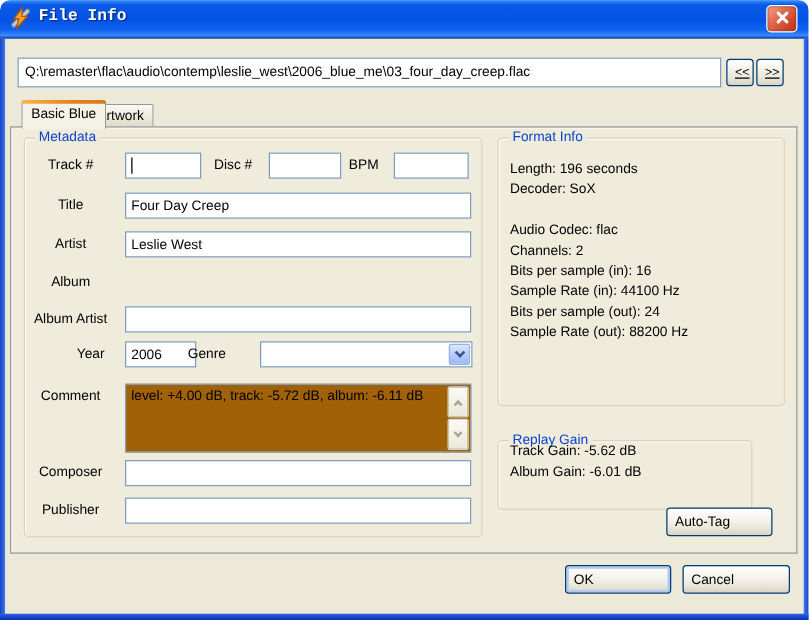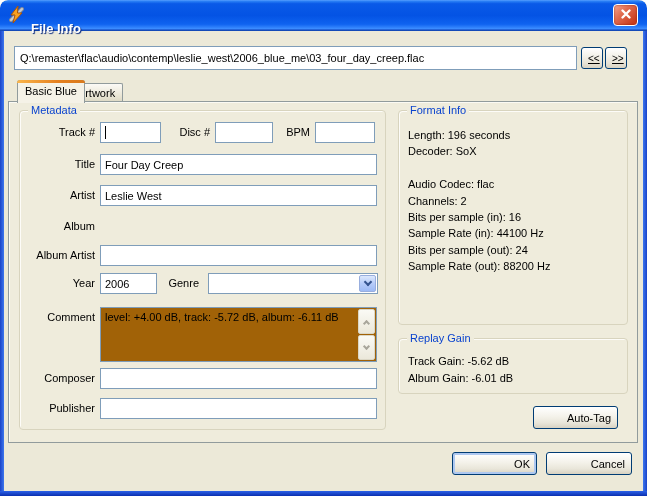--- a/index.html
+++ b/index.html
@@ -23,23 +23,24 @@
     background:linear-gradient(90deg,#1a43c8,#3d77ee);
   }
   .frame-left{left:0;}
   .frame-right{right:0;background:linear-gradient(90deg,#3d77ee,#1a43c8);}
   .frame-bottom{
     position:absolute;left:0;bottom:0;width:647px;height:5px;
     background:linear-gradient(180deg,#2b61e8,#0b2fae);
   }
   .app-icon{position:absolute;left:7px;top:5px;width:20px;height:20px;}
   .title-text{
-    position:absolute;left:31px;top:21px;
+    position:absolute;left:31px;top:5px;
     font-size:13px;font-weight:bold;color:#fff;
     text-shadow:1px 1px 1px #00227a;
+    font-family:Liberation Mono, monospace;
   }
   .close-btn{
     position:absolute;right:9px;top:4px;width:25px;height:22px;
     background:linear-gradient(135deg,#f4a58f 0%,#e06a4e 40%,#c83c1e 85%);
     border:1px solid #fff;border-radius:4px;
     box-shadow:inset 0 0 2px #8c1f06;
     display:flex;align-items:center;justify-content:center;cursor:pointer;
   }
   
   .path-field{
@@ -88,23 +89,23 @@
   .groupbox{
     position:absolute;border:1px solid #D8D4BE;border-radius:4px;
     box-shadow:inset 1px 1px 0 #fdfcf8;
   }
   .legend{
     position:absolute;top:-7px;left:8px;background:#EFECDC;
     padding:0 3px;color:#0A43CE;font-size:11px;line-height:13px;
   }
   .g-metadata{left:19px;top:110px;width:367px;height:320px;}
   .g-format{left:398px;top:110px;width:230px;height:215px;}
-  .g-replay{left:398px;top:338px;width:230px;height:56px;}
-  
-  .fld-label{position:absolute;text-align:right;line-height:21px;color:#000;}
+  .g-replay{left:398px;top:352px;width:204px;height:56px;}
+  
+  .fld-label{position:absolute;text-align:center;line-height:21px;color:#000;}
   .txt{
     position:absolute;height:21px;background:#fff;border:1px solid #7F9DB9;
     font-family:"Liberation Sans",sans-serif;font-size:11px;color:#000;
     padding:0 4px;
   }
   .caret{position:absolute;width:1px;height:13px;background:#000;}
   .combo{
     position:absolute;left:208px;top:273px;width:170px;height:21px;
     background:#fff;border:1px solid #7F9DB9;cursor:pointer;
   }
@@ -141,21 +142,21 @@
   .fi-lines{left:408px;top:127px;width:215px;}
   .fi-line{display:block;height:16.4px;line-height:16.4px;min-height:16.4px;}
   .rg-lines{left:408px;top:353px;width:215px;}
   .rg-line{display:block;height:17px;line-height:17px;}
   
   .xp-btn{
     position:absolute;
     background:linear-gradient(180deg,#fff,#f4f2ea 45%,#e9e6da 75%,#d8d2c2 100%);
     border:1px solid #003C74;border-radius:3px;
     font-family:"Liberation Sans",sans-serif;font-size:11px;color:#000;
-    text-align:right;cursor:pointer;
+    text-align:left;cursor:pointer;
   }
   .btn-autotag{left:533px;top:406px;width:85px;height:23px;line-height:21px;}
   .btn-ok{left:452px;top:452px;width:85px;height:23px;line-height:21px;
     box-shadow:inset 0 0 0 2px #AEC8F0;}
   .btn-cancel{left:546px;top:452px;width:86px;height:23px;line-height:21px;}
 </style>
 </head>
 <body>
 
 <div class="window">
@@ -211,24 +212,24 @@
   <input class="txt" style="left: 100px; top: 154px; width: 277px;" value="Four Day Creep">
 
   <span class="fld-label" style="left:18px;top:185px;width:77px;">Artist</span>
   <input class="txt" style="left: 100px; top: 185px; width: 277px;" value="Leslie West">
 
   <span class="fld-label" style="left:18px;top:216px;width:77px;">Album</span>
 
   <span class="fld-label" style="left:18px;top:245px;width:77px;">Album Artist</span>
   <input class="txt" style="left: 100px; top: 245px; width: 277px;" value="">
 
-  <span class="fld-label" style="left:18px;top:273px;width:77px;">Year</span>
+  <span class="fld-label" style="left:34px;top:273px;width:77px;">Year</span>
   <input class="txt" style="left: 100px; top: 273px; width: 57px;" value="2006">
 
-  <span class="fld-label" style="left:156px;top:273px;width:43px;">Genre</span>
+  <span class="fld-label" style="left:144px;top:273px;width:43px;">Genre</span>
   <div class="combo">
     <span class="combo-value"></span>
     <span class="combo-arrow">
       <span class="chev chev-down"></span>
     </span>
   </div>
 
   <span class="fld-label" style="left:18px;top:307px;width:77px;">Comment</span>
   <div class="comment-box">level: +4.00 dB, track: -5.72 dB, album: -6.11 dB</div>
   <div class="scrollbar">

